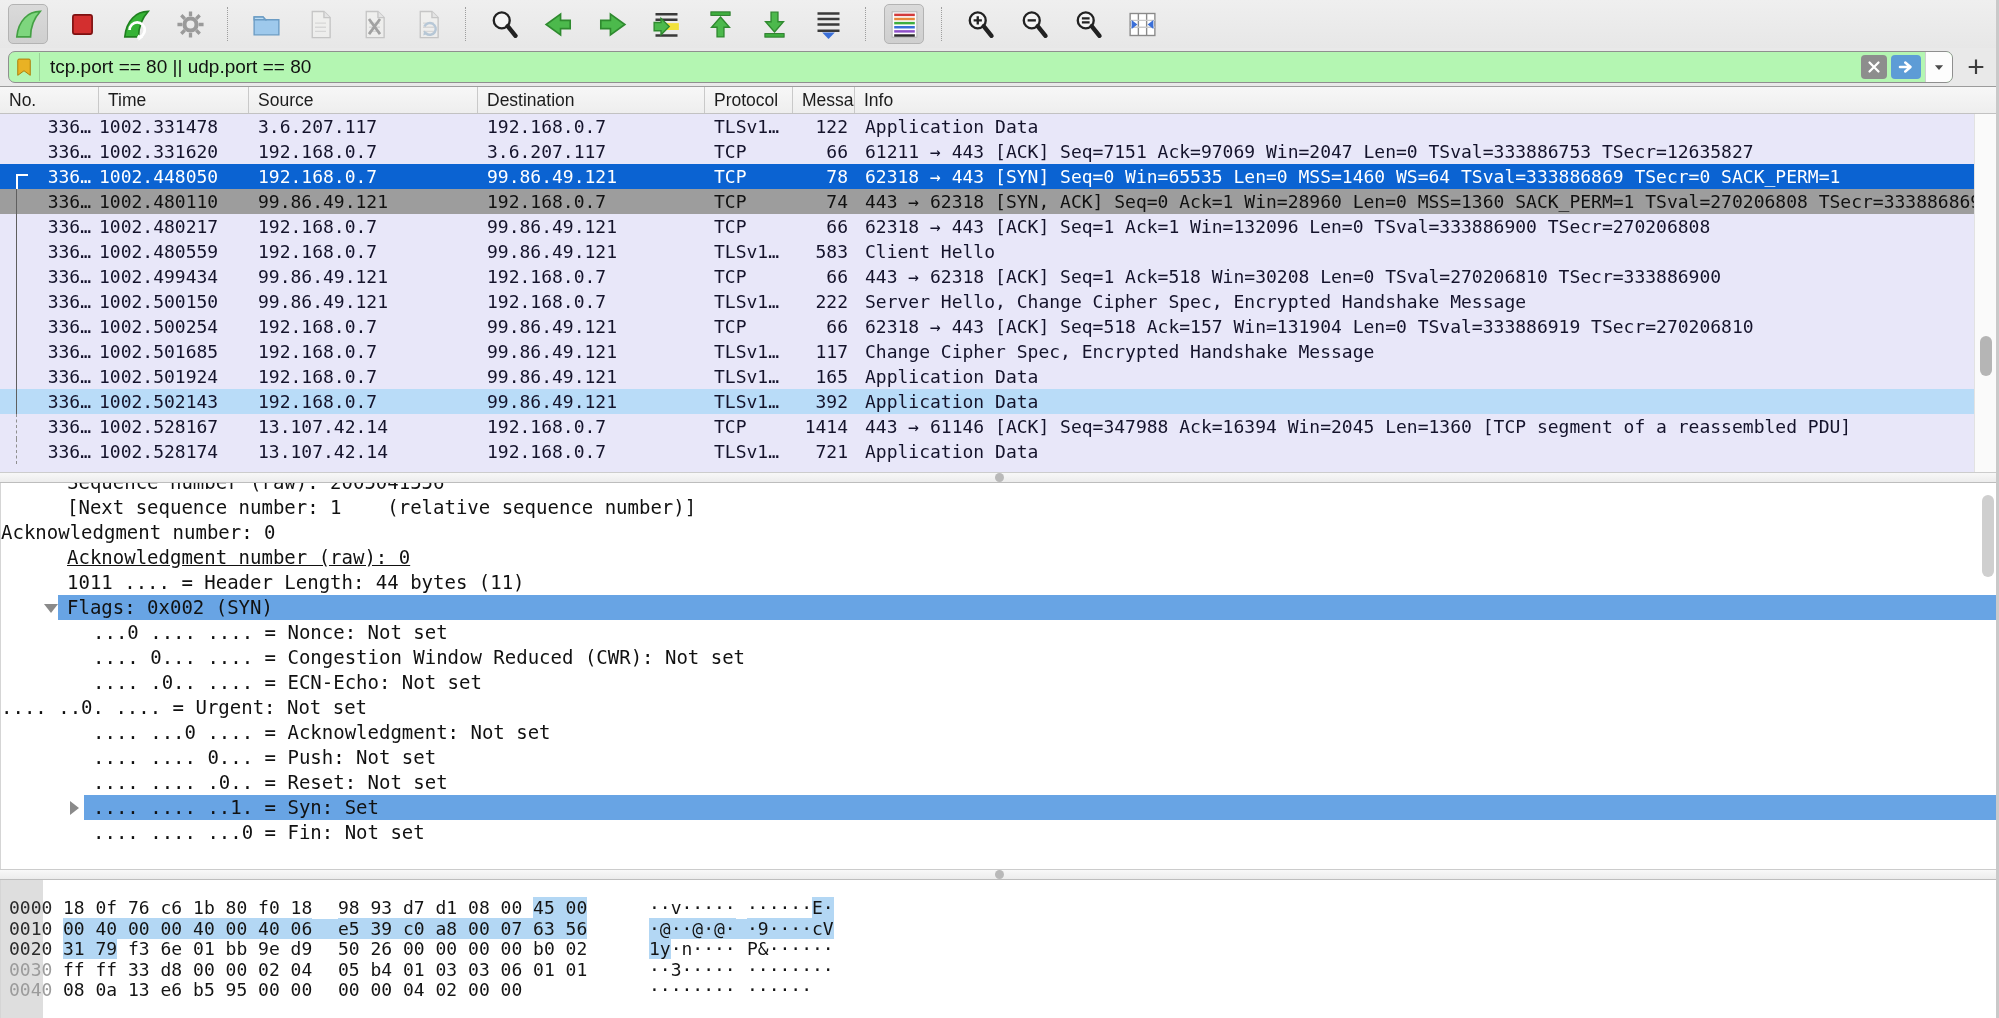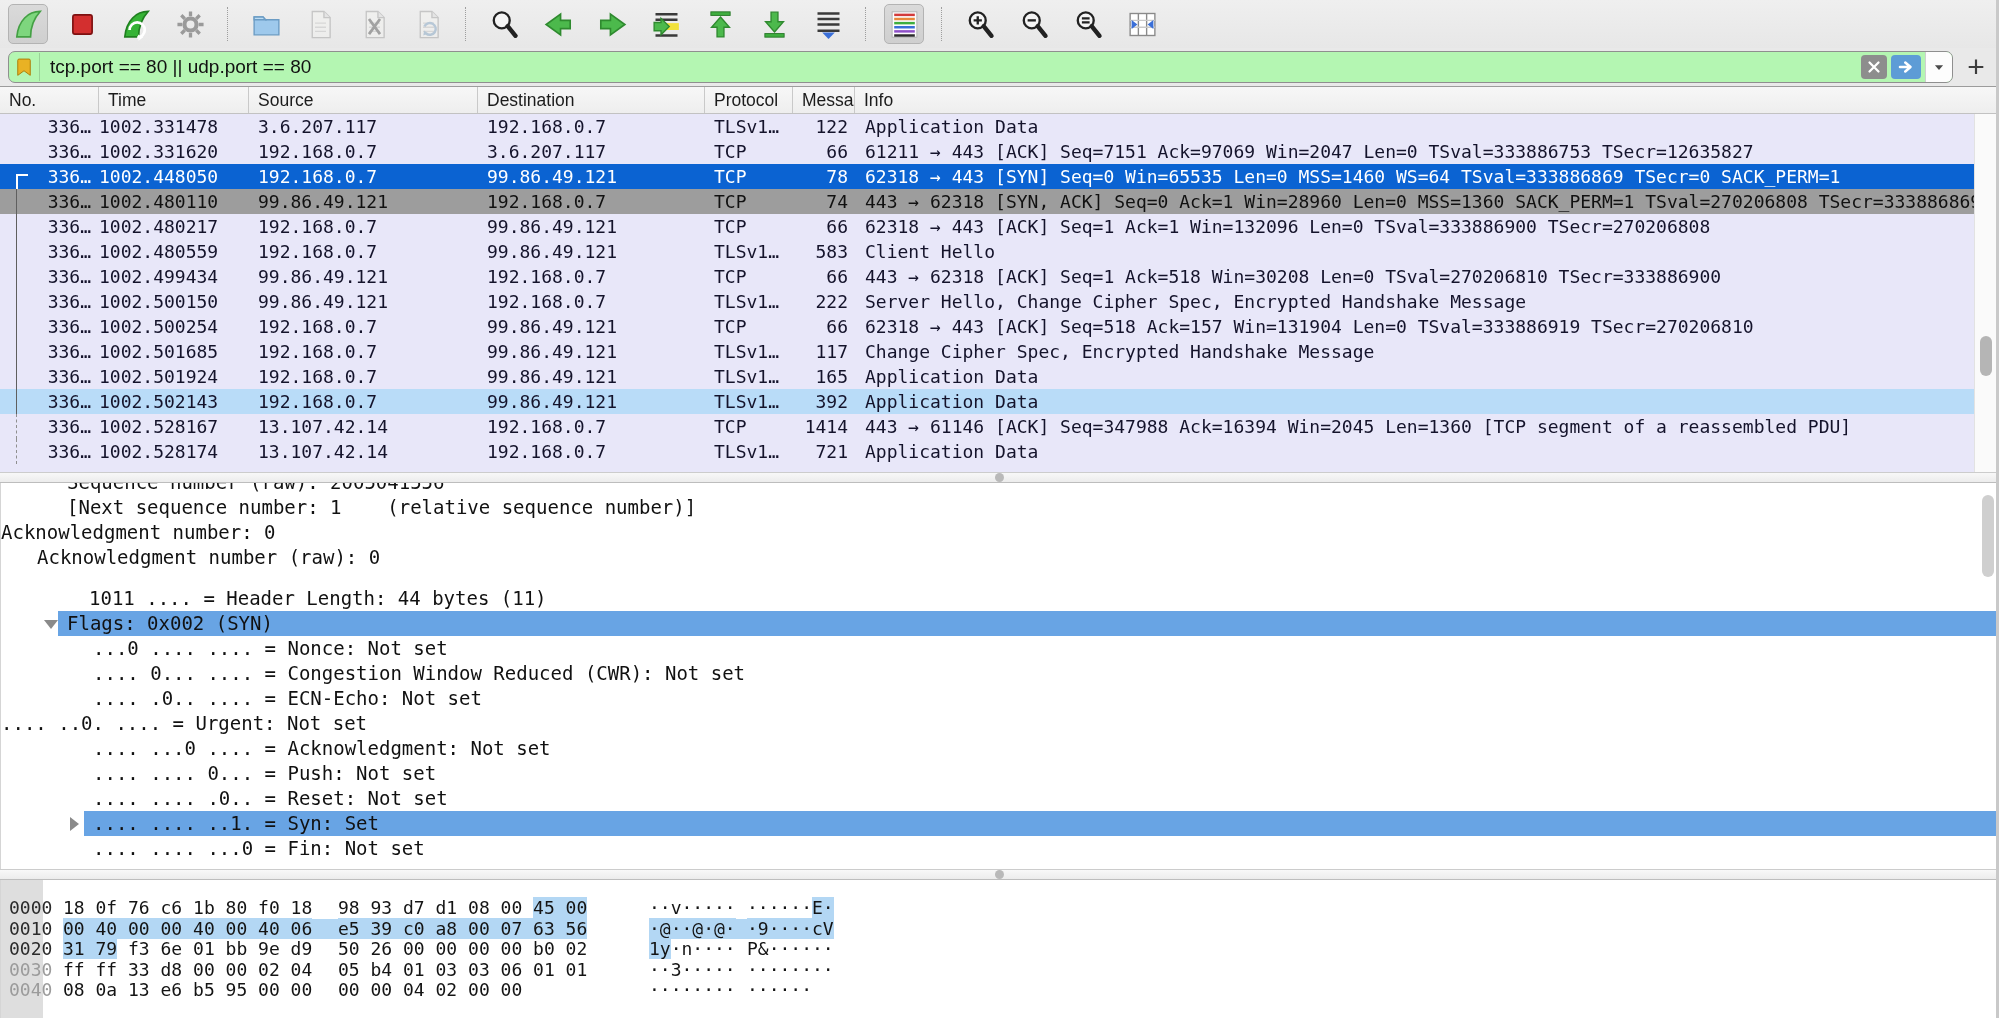--- a/index.html
+++ b/index.html
@@ -286,22 +286,22 @@
     </div>
   </div>
 
   <div class="splitter"></div>
 
   <div id="details">
     <div id="dlines">
         <div class="dline" style="padding-left: 66px;"><span>Sequence number (raw): 2005041556</span></div>
         <div class="dline" style="padding-left: 66px;"><span>[Next sequence number: 1    (relative sequence number)]</span></div>
         <div class="dline" style=""><span>Acknowledgment number: 0</span></div>
-        <div class="dline" style="padding-left: 36px;"><span>Acknowledgment number (raw): 0</span></div>
-        <div class="dline" style="padding-left: 88px; margin-top: 16px;"><span>1011 .... = Header Length: 44 bytes (11)</span></div>
+        <div class="dline" style="padding-left: 66px; text-decoration: underline;"><span>Acknowledgment number (raw): 0</span></div>
+        <div class="dline" style="padding-left: 66px;"><span>1011 .... = Header Length: 44 bytes (11)</span></div>
         <div class="dline" style="padding-left: 66px; background-image: linear-gradient(to right, transparent 57px, var(--detail-hl) 57px);"><span class="tri down" style="left: 43px;"></span><span>Flags: 0x002 (SYN)</span></div>
         <div class="dline" style="padding-left: 92px;"><span>...0 .... .... = Nonce: Not set</span></div>
         <div class="dline" style="padding-left: 92px;"><span>.... 0... .... = Congestion Window Reduced (CWR): Not set</span></div>
         <div class="dline" style="padding-left: 92px;"><span>.... .0.. .... = ECN-Echo: Not set</span></div>
         <div class="dline" style=""><span>.... ..0. .... = Urgent: Not set</span></div>
         <div class="dline" style="padding-left: 92px;"><span>.... ...0 .... = Acknowledgment: Not set</span></div>
         <div class="dline" style="padding-left: 92px;"><span>.... .... 0... = Push: Not set</span></div>
         <div class="dline" style="padding-left: 92px;"><span>.... .... .0.. = Reset: Not set</span></div>
         <div class="dline" style="padding-left: 92px; background-image: linear-gradient(to right, transparent 83px, var(--detail-hl) 83px);"><span class="tri right" style="left: 69px;"></span><span>.... .... ..1. = Syn: Set</span></div>
         <div class="dline" style="padding-left: 92px;"><span>.... .... ...0 = Fin: Not set</span></div>

